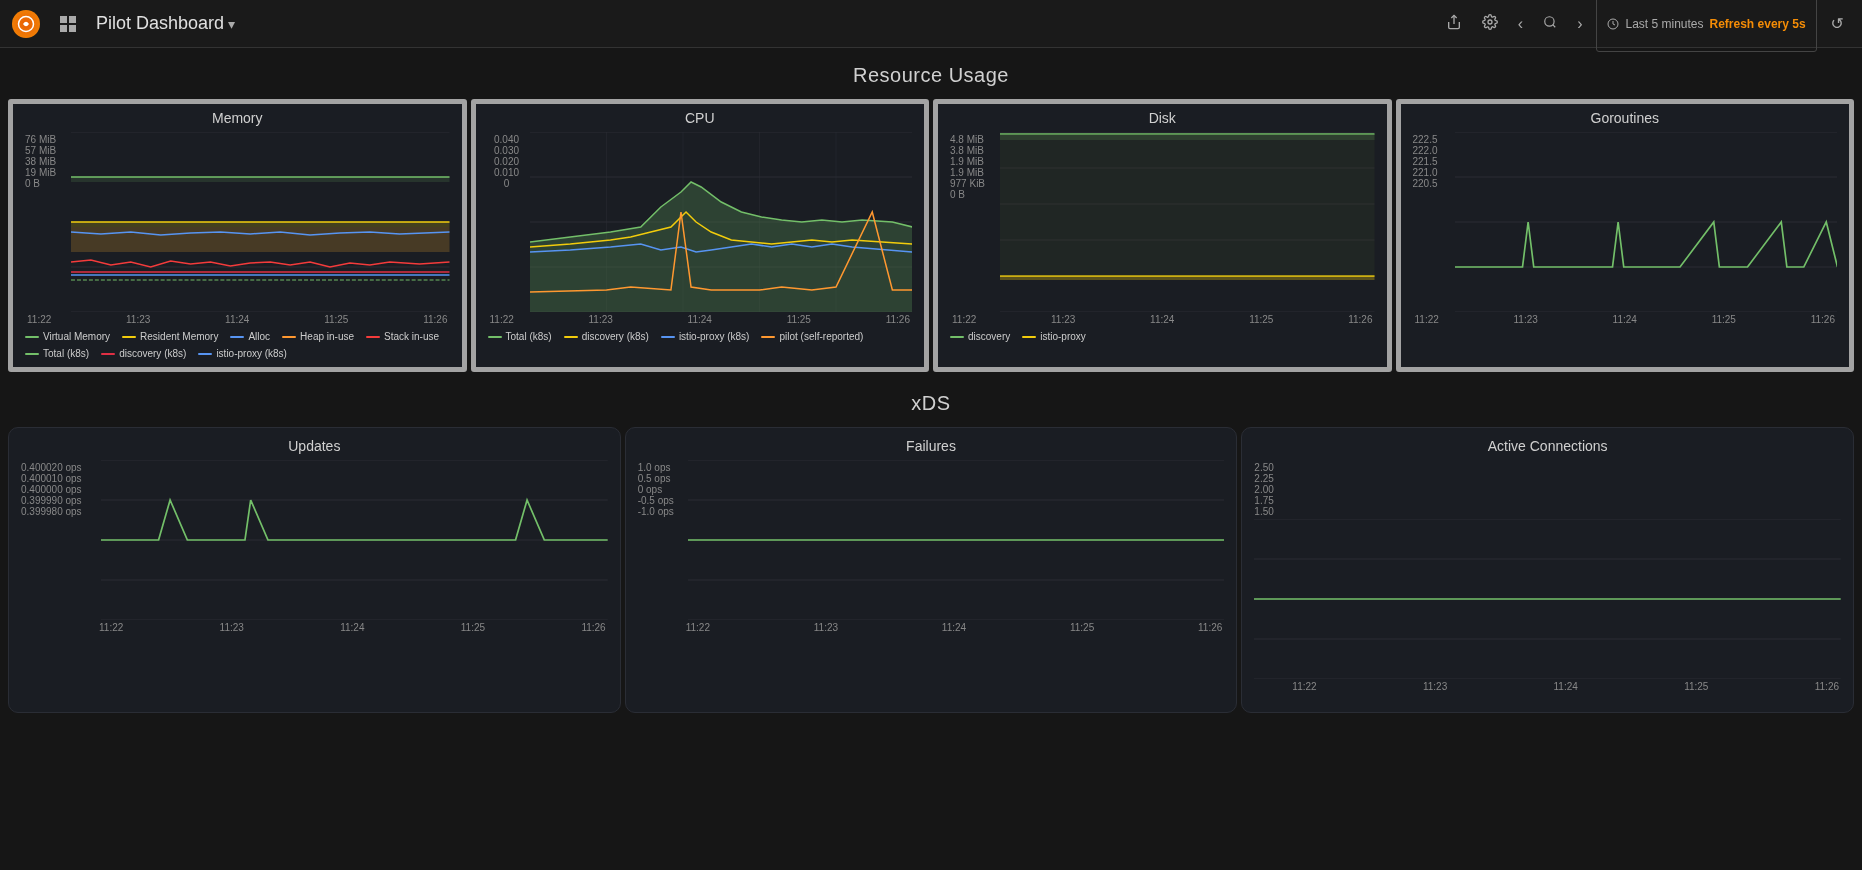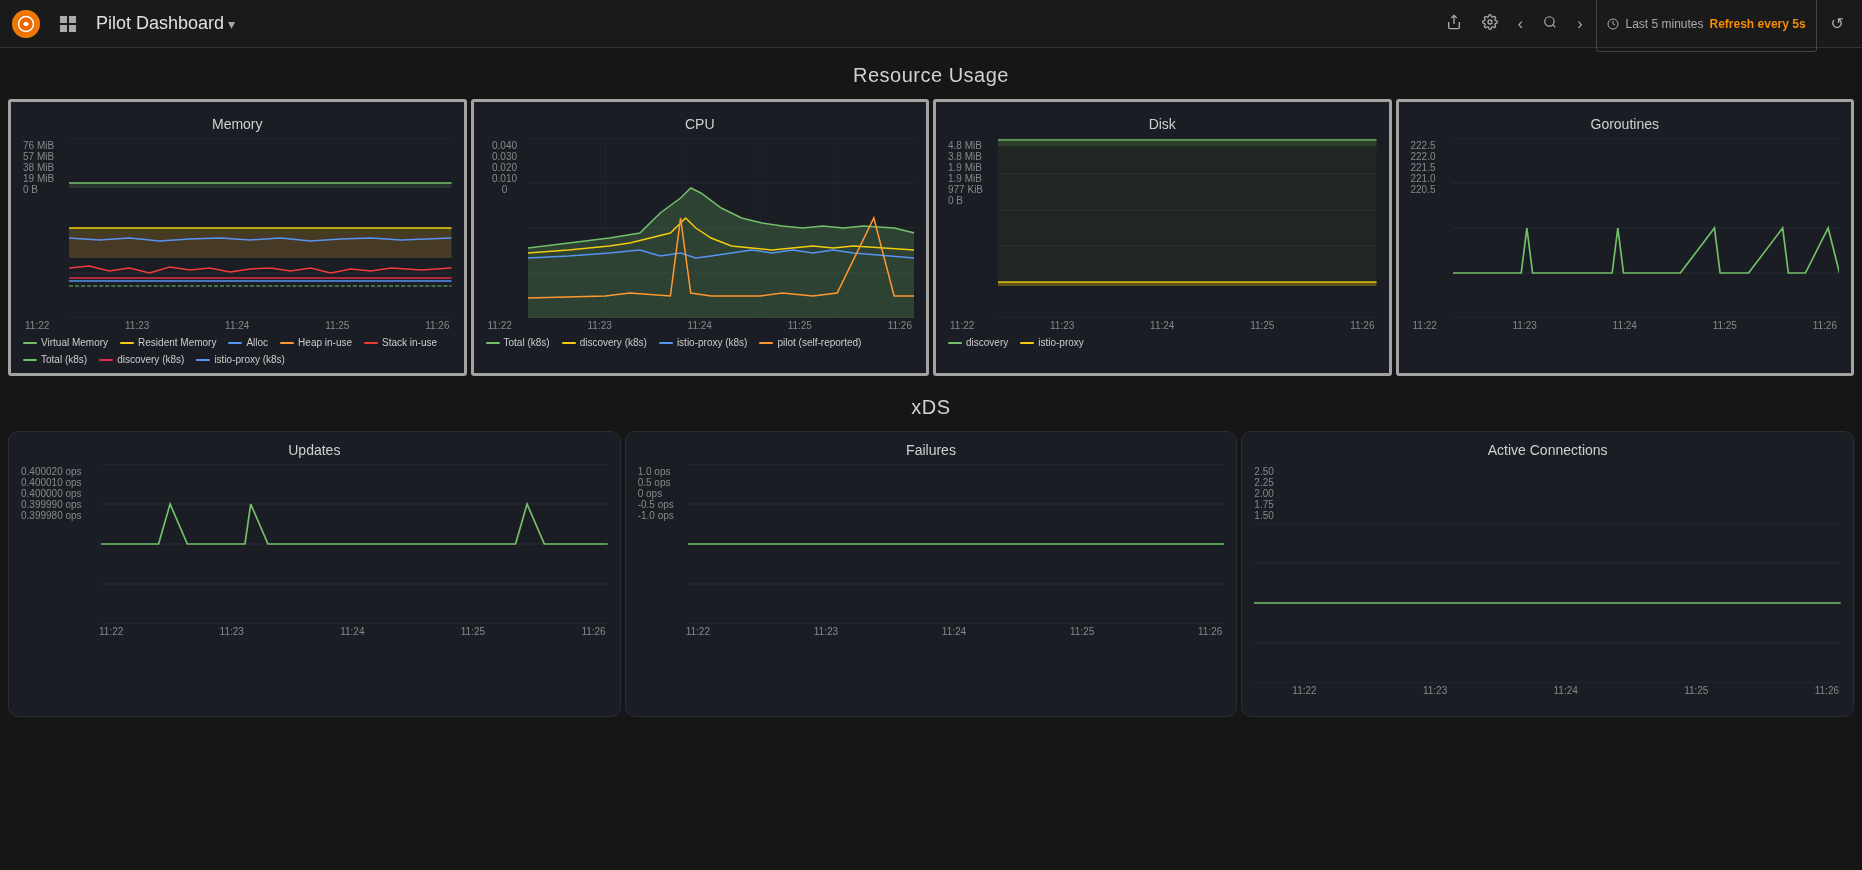--- a/index.html
+++ b/index.html
@@ -68,25 +68,25 @@
     }
 
     
     .panels-row {
       display: flex;
       gap: 4px;
       padding: 4px 8px;
     }
     .panel {
       background: #1a1d23;
-      border: 3px solid #a3a3a3;
+      border: 5px solid #a3a3a3;
       border-radius: 3px;
       flex: 1;
       min-width: 0;
-      padding: 14px 12px 8px;
+      padding: 6px 12px 8px;
     }
     .panel-title {
       text-align: center;
       font-size: 14px;
       color: #d0d0d0;
       margin-bottom: 6px;
     }
     .chart-area {
       position: relative;
       width: 100%;

